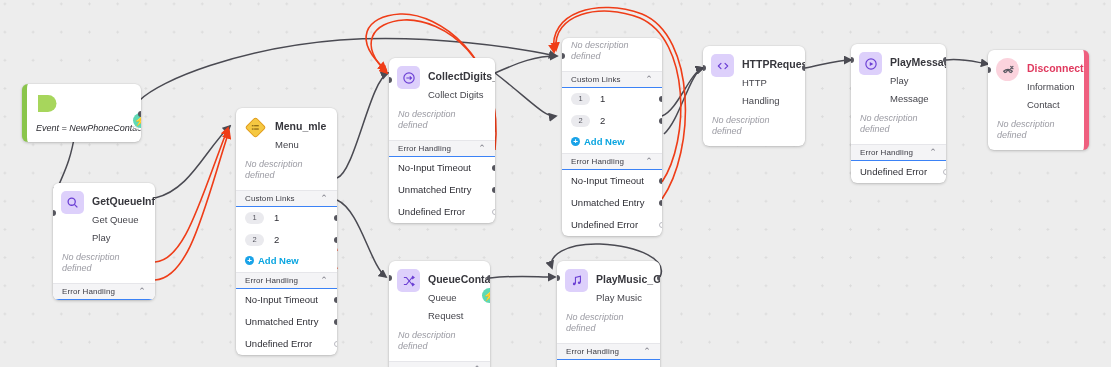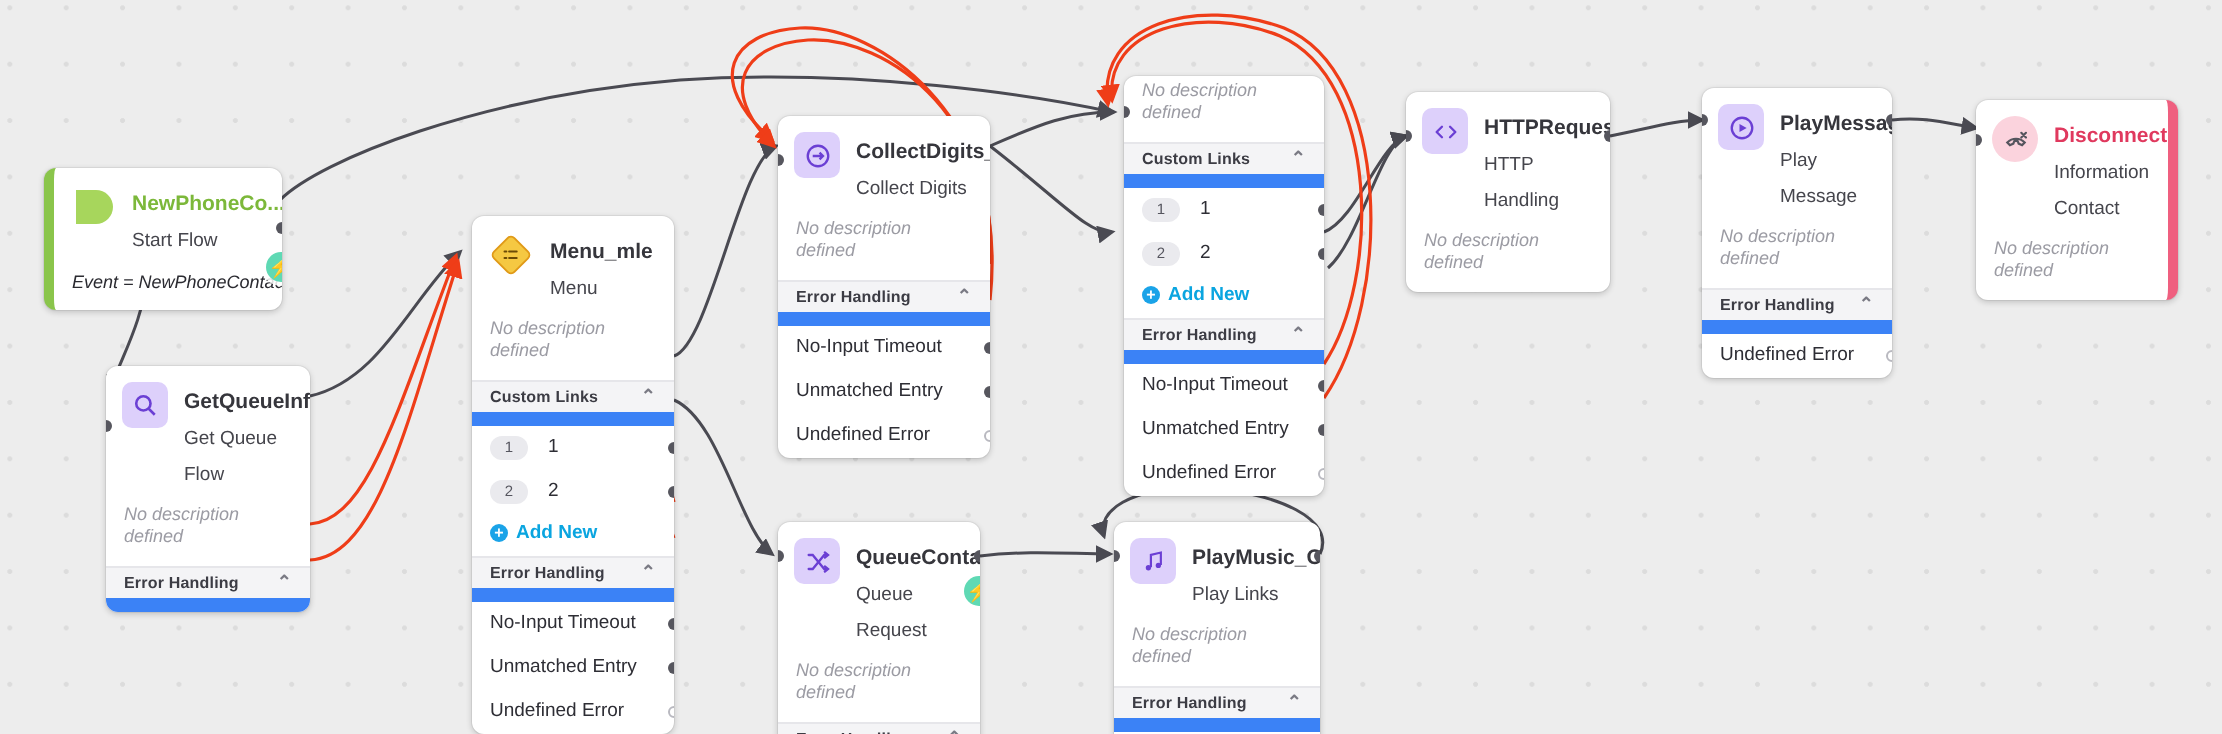--- a/index.html
+++ b/index.html
@@ -52,22 +52,22 @@
     font-size: 9px; font-style: italic; color: #9b9ba3;
     padding: 2px 9px 9px 9px; line-height: 11px;
   }
   .n-event {
     font-size: 9px; font-style: italic; color: #2b2b31;
     padding: 3px 9px 8px 9px; line-height: 11px; white-space: nowrap; overflow: hidden;
   }
 
   .sec-head {
     display: flex; align-items: center; justify-content: space-between;
-    background: #f4f4f6; border-top: 1px solid #e6e6ea; border-bottom: 7px solid #3b82f6;
-    padding: 3px 9px; font-size: 8px; font-weight: 700; color: #3c3c44;
+    background: #f4f4f6; border-top: 1px solid #e6e6ea; border-bottom: 1px solid #3b82f6;
+    padding: 3px 9px; font-size: 8px; font-weight: 400; color: #3c3c44;
     letter-spacing: .1px;
   }
   .chev { color: #7a7a84; font-size: 9px; line-height: 9px; }
 
   .row {
     position: relative; font-size: 9.5px; color: #2e2e35;
     padding: 5px 9px; line-height: 12px;
   }
   .row.link { display: flex; align-items: center; gap: 10px; }
   .badge {
@@ -140,41 +140,37 @@
     </g>
   </svg>
 
   <div class="node accent-left" style="left:22px; top:84px; width:119px;">
     <div class="n-head">
       <span class="n-ico green">
         <svg width="23" height="23" viewBox="0 0 23 23">
             <path d="M3 3 h10 a7 7 0 0 1 0 17 H3 z" fill="#a7d65c"></path>
           </svg>
       </span>
-      <span class="n-txt">
-        <span class="n-title green">NewPhoneCo...</span>
-        <span class="n-sub">Start Flow</span>
-      </span>
     </div>
     <div class="n-event">Event = NewPhoneContact</div>
     <span class="bolt" style="right:-7px; bottom:14px;">⚡</span>
     <span class="port" style="top:30px;"></span>
   </div>
 
   <div class="node" style="left:53px; top:183px; width:102px;">
     <div class="n-head">
       <span class="n-ico">
         <svg width="13" height="13" viewBox="0 0 16 16" fill="none" stroke="#6b3fd4" stroke-width="1.6">
           <circle cx="7" cy="7" r="4.4"></circle>
             <path d="M10.3 10.3 L14 14"></path>
         </svg>
       </span>
       <span class="n-txt">
         <span class="n-title">GetQueueInfo...</span>
-        <span class="n-sub">Get Queue Flow</span>
+        <span class="n-sub">Get Queue Play</span>
       </span>
     </div>
     <div class="n-desc">No description defined</div>
     <div class="sec-head">
       <span>Error Handling</span>
       <span class="chev">⌃</span>
     </div>
     <span class="port left" style="top:30px;"></span>
   </div>
 
@@ -396,21 +392,21 @@
     <div class="n-head">
       <span class="n-ico">
         <svg width="14" height="14" viewBox="0 0 18 18" fill="none" stroke="#6b3fd4" stroke-width="1.4">
           <path d="M7 12.4 V4.4 L13.4 2.9 V10.9"></path>
           <circle cx="5.4" cy="12.7" r="1.7" fill="#6b3fd4" stroke="none"></circle>
           <circle cx="11.8" cy="11.2" r="1.7" fill="#6b3fd4" stroke="none"></circle>
         </svg>
       </span>
       <span class="n-txt">
         <span class="n-title">PlayMusic_Otp</span>
-        <span class="n-sub">Play Links</span>
+        <span class="n-sub">Play Music</span>
       </span>
     </div>
     <div class="n-desc">No description defined</div>
     <div class="sec-head">
       <span>Error Handling</span>
       <span class="chev">⌃</span>
     </div>
     <div class="row">
       <span>Undefined Error</span>
       

